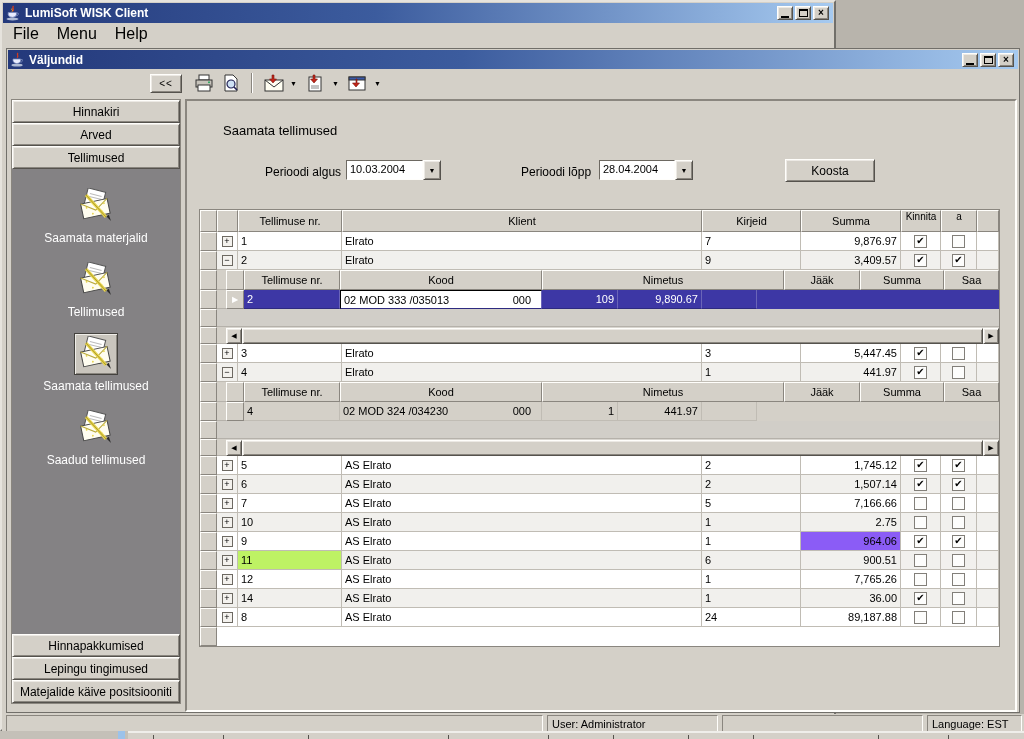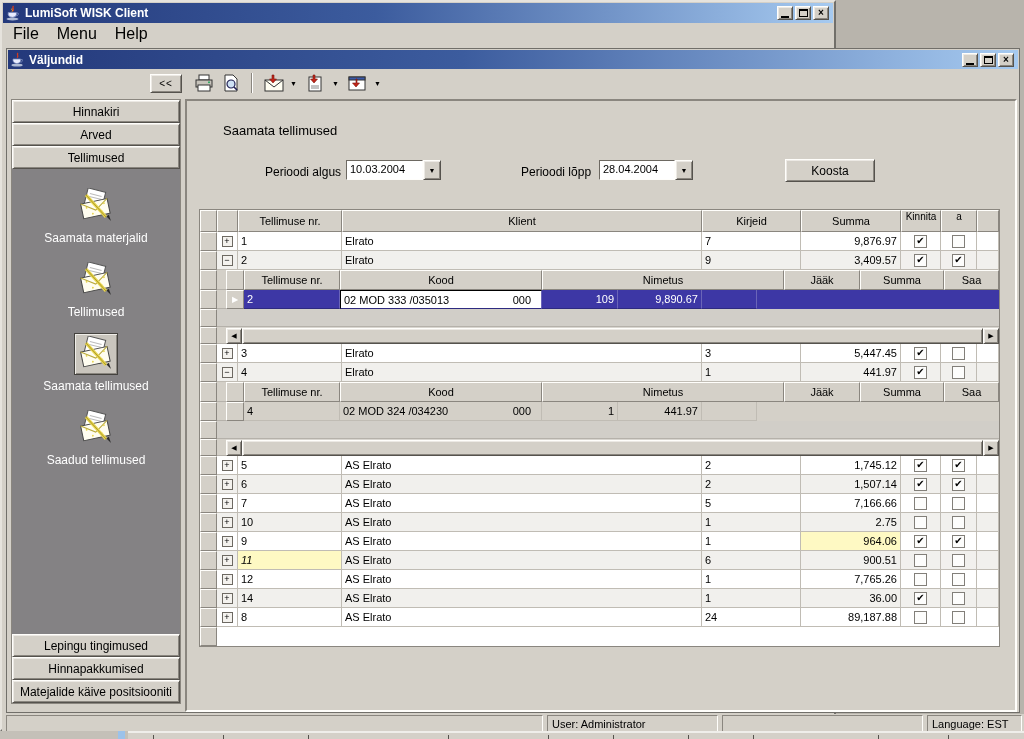--- a/index.html
+++ b/index.html
@@ -303,22 +303,22 @@
                     <circle cx="28" cy="17" r="0.9" fill="#e7d44e"></circle>
                   </g>
                   <line x1="9" y1="7" x2="29" y2="29" stroke="#e7d44e" stroke-width="3.2"></line>
                   <line x1="9" y1="7" x2="29" y2="29" stroke="#9c8b20" stroke-width="0.8"></line>
                   <path d="M29.5 28.5 l4.5 4.5 -2.2 -6.3 z" fill="#2b2b2b"></path>
                 </svg>
               </div>
               <div class="nav-label">Saadud tellimused</div>
             </div>
           </div>
+          <div class="side-btn btn3d">Hinnapakkumised</div>
           <div class="side-btn btn3d">Lepingu tingimused</div>
-          <div class="side-btn btn3d">Hinnapakkumised</div>
           <div class="side-btn btn3d">Matejalide käive positsiooniti</div>
         </div>
 
       <div class="main-panel panel-sunken">
         <div class="mp-title">Saamata tellimused</div>
 
         <span class="field-label" style="left:78px;">Perioodi algus</span>
         <span class="combo" style="left:159px;">
           <span class="combo-field sunken" style="width:77px;">10.03.2004</span>
           <span class="combo-btn btn3d">
@@ -559,35 +559,35 @@
               <div class="cell dc" style="width: 22px; height: 19px; line-height: 18px; background: rgb(241, 240, 237);"></div>
             </div>
             <div class="trow" style="height: 19px;">
               <div class="cell rh" style="width: 17px; height: 19px; line-height: 18px;"></div>
               <div class="cell expand-cell" style="width: 21px; height: 19px; line-height: 18px; background: rgb(255, 255, 255);">
                 <div class="expand-box">+</div>
               </div>
               <div class="cell dc" style="width: 104px; height: 19px; line-height: 18px; background: rgb(255, 255, 255);">9</div>
               <div class="cell dc" style="width: 360px; height: 19px; line-height: 18px; background: rgb(255, 255, 255);">AS Elrato</div>
               <div class="cell dc" style="width: 99px; height: 19px; line-height: 18px; background: rgb(255, 255, 255);">1</div>
-              <div class="cell dc num" style="width: 100px; height: 19px; line-height: 18px; background: #fef9c3;">964.06</div>
+              <div class="cell dc num" style="width: 100px; height: 19px; line-height: 18px; background: #8b5cf6;">964.06</div>
               <div class="cell chk-cell" style="width: 40px; height: 19px; line-height: 18px; background: rgb(255, 255, 255);">
                 <div class="chk">✔</div>
               </div>
               <div class="cell chk-cell" style="width: 36px; height: 19px; line-height: 18px; background: rgb(255, 255, 255);">
                 <div class="chk">✔</div>
               </div>
               <div class="cell dc" style="width: 22px; height: 19px; line-height: 18px; background: rgb(255, 255, 255);"></div>
             </div>
             <div class="trow" style="height: 19px;">
               <div class="cell rh" style="width: 17px; height: 19px; line-height: 18px;"></div>
               <div class="cell expand-cell" style="width: 21px; height: 19px; line-height: 18px; background: rgb(241, 240, 237);">
                 <div class="expand-box">+</div>
               </div>
-              <div class="cell dc" style="width: 104px; height: 19px; line-height: 18px; background: #fef9c3; font-style: italic;">11</div>
+              <div class="cell dc" style="width: 104px; height: 19px; line-height: 18px; background: #bef264;">11</div>
               <div class="cell dc" style="width: 360px; height: 19px; line-height: 18px; background: rgb(241, 240, 237);">AS Elrato</div>
               <div class="cell dc" style="width: 99px; height: 19px; line-height: 18px; background: rgb(241, 240, 237);">6</div>
               <div class="cell dc num" style="width: 100px; height: 19px; line-height: 18px; background: rgb(241, 240, 237);">900.51</div>
               <div class="cell chk-cell" style="width: 40px; height: 19px; line-height: 18px; background: rgb(241, 240, 237);">
                 <div class="chk"></div>
               </div>
               <div class="cell chk-cell" style="width: 36px; height: 19px; line-height: 18px; background: rgb(241, 240, 237);">
                 <div class="chk"></div>
               </div>
               <div class="cell dc" style="width: 22px; height: 19px; line-height: 18px; background: rgb(241, 240, 237);"></div>

